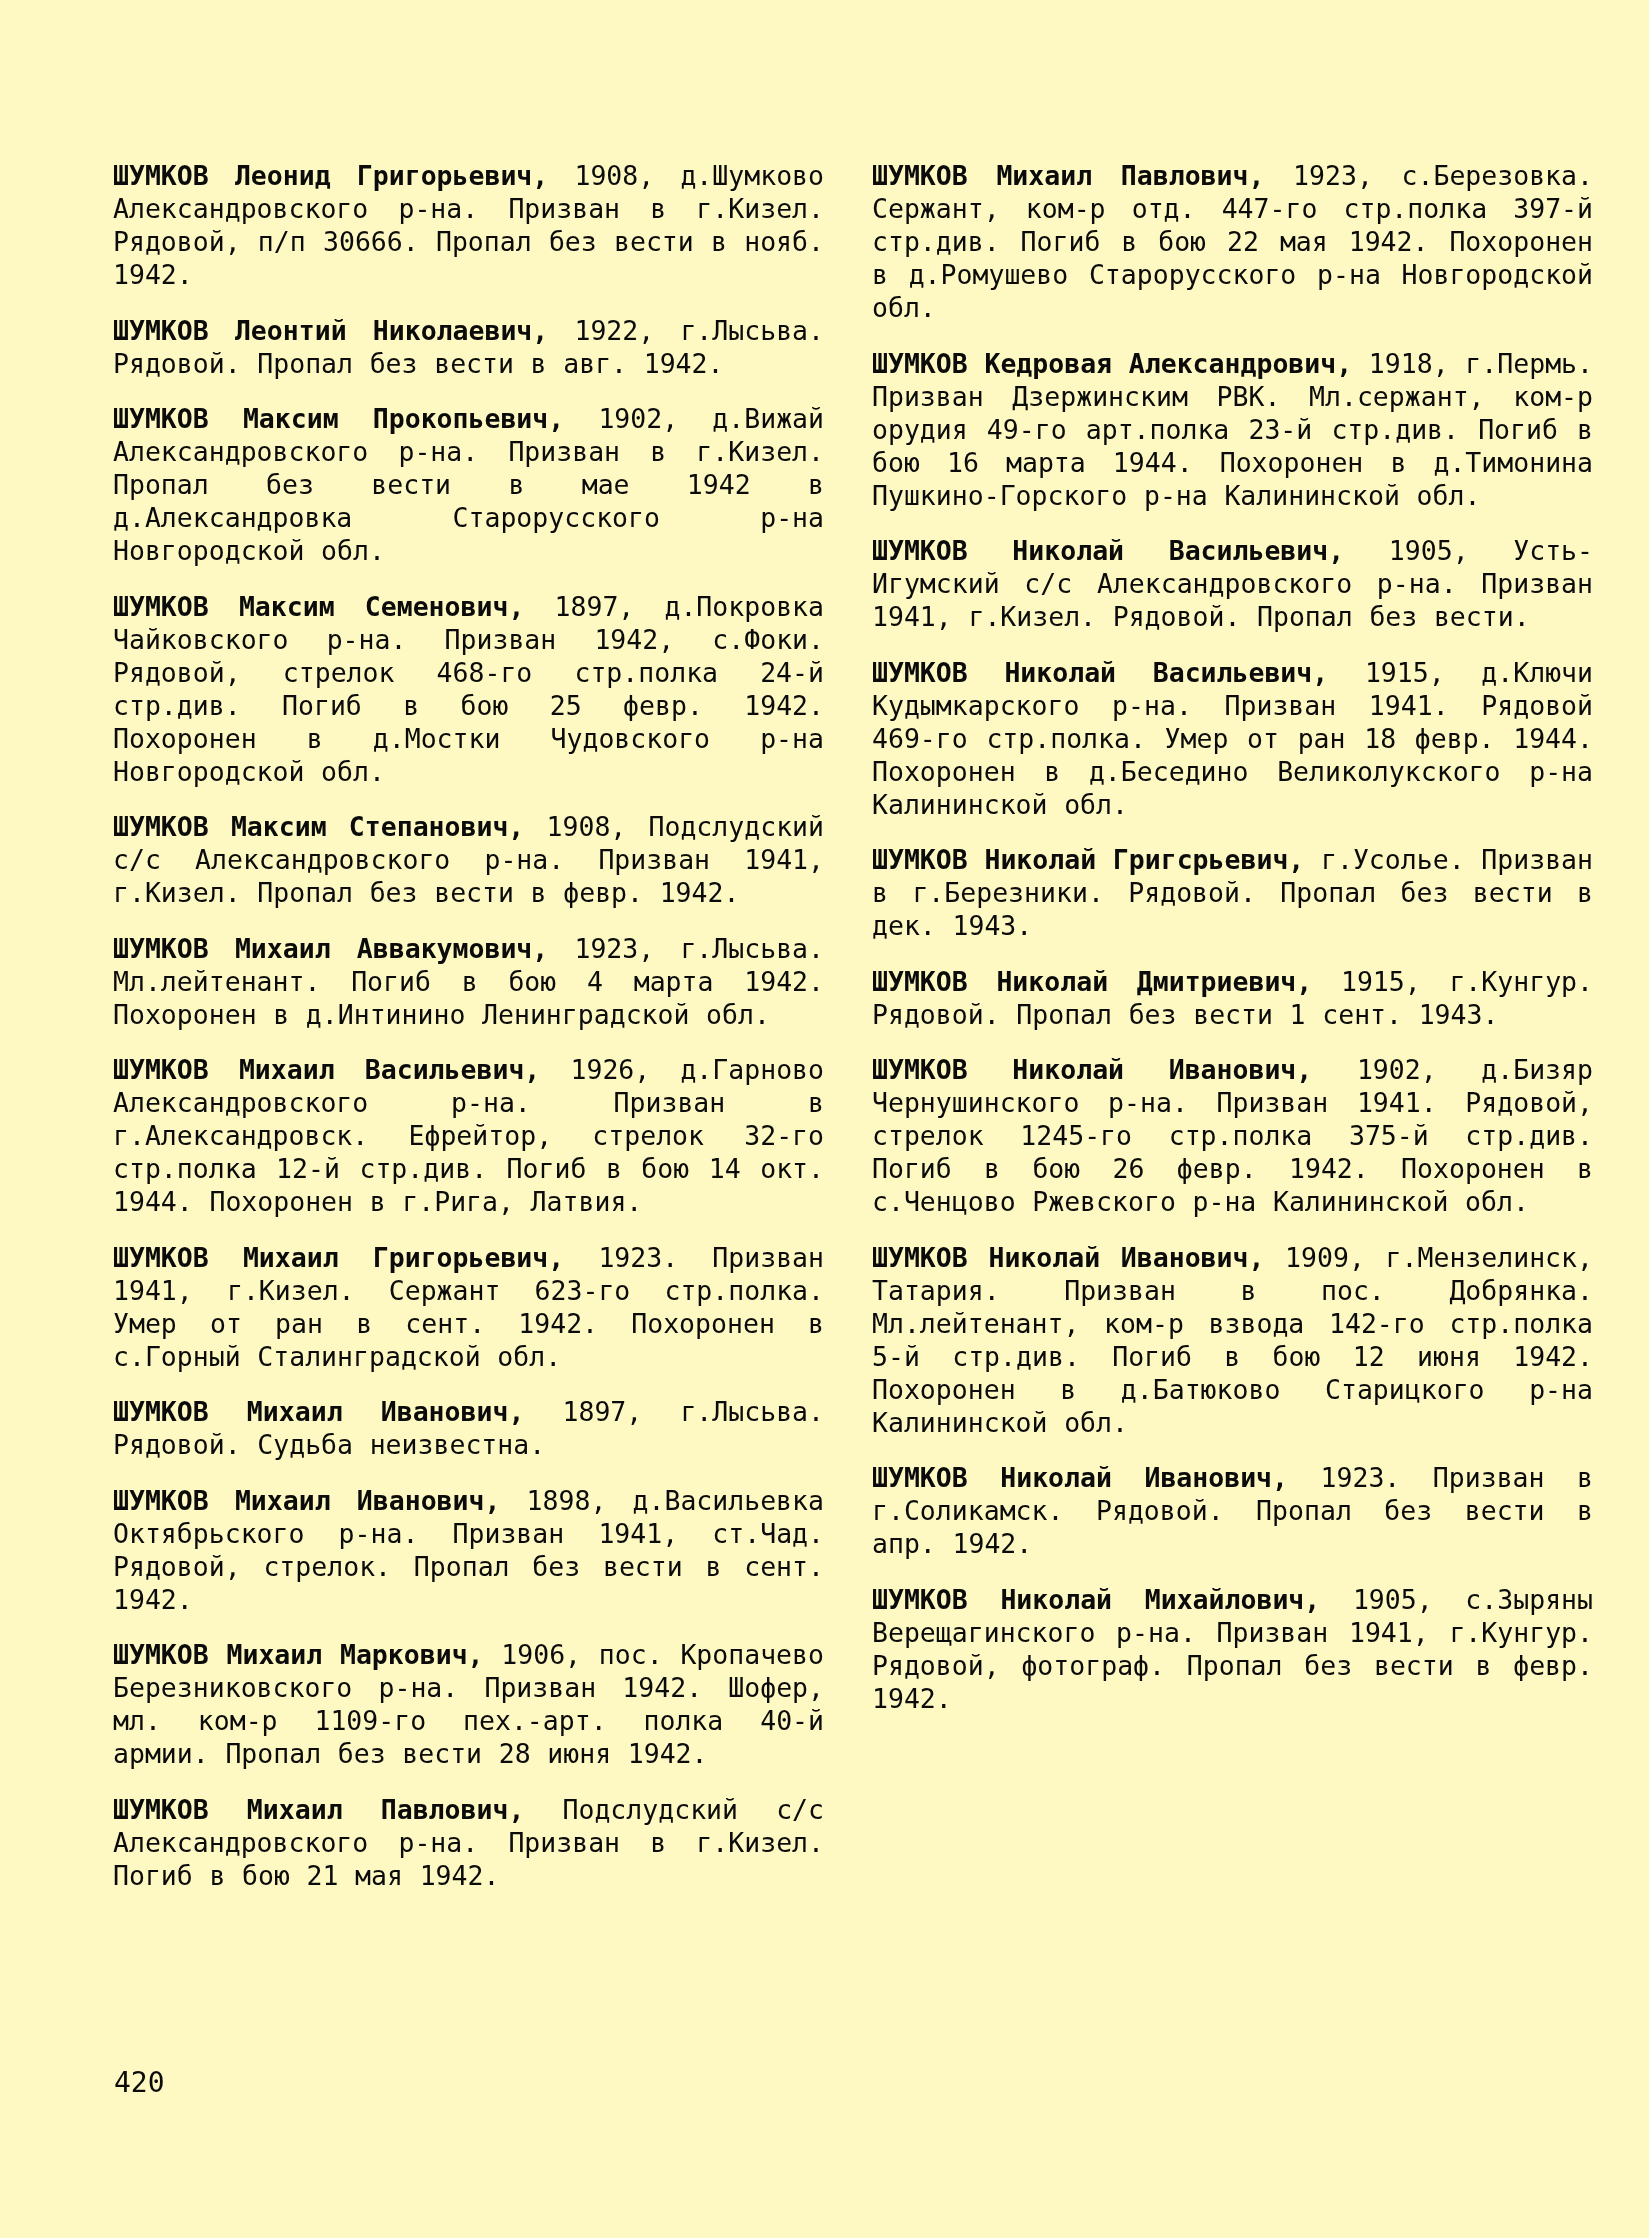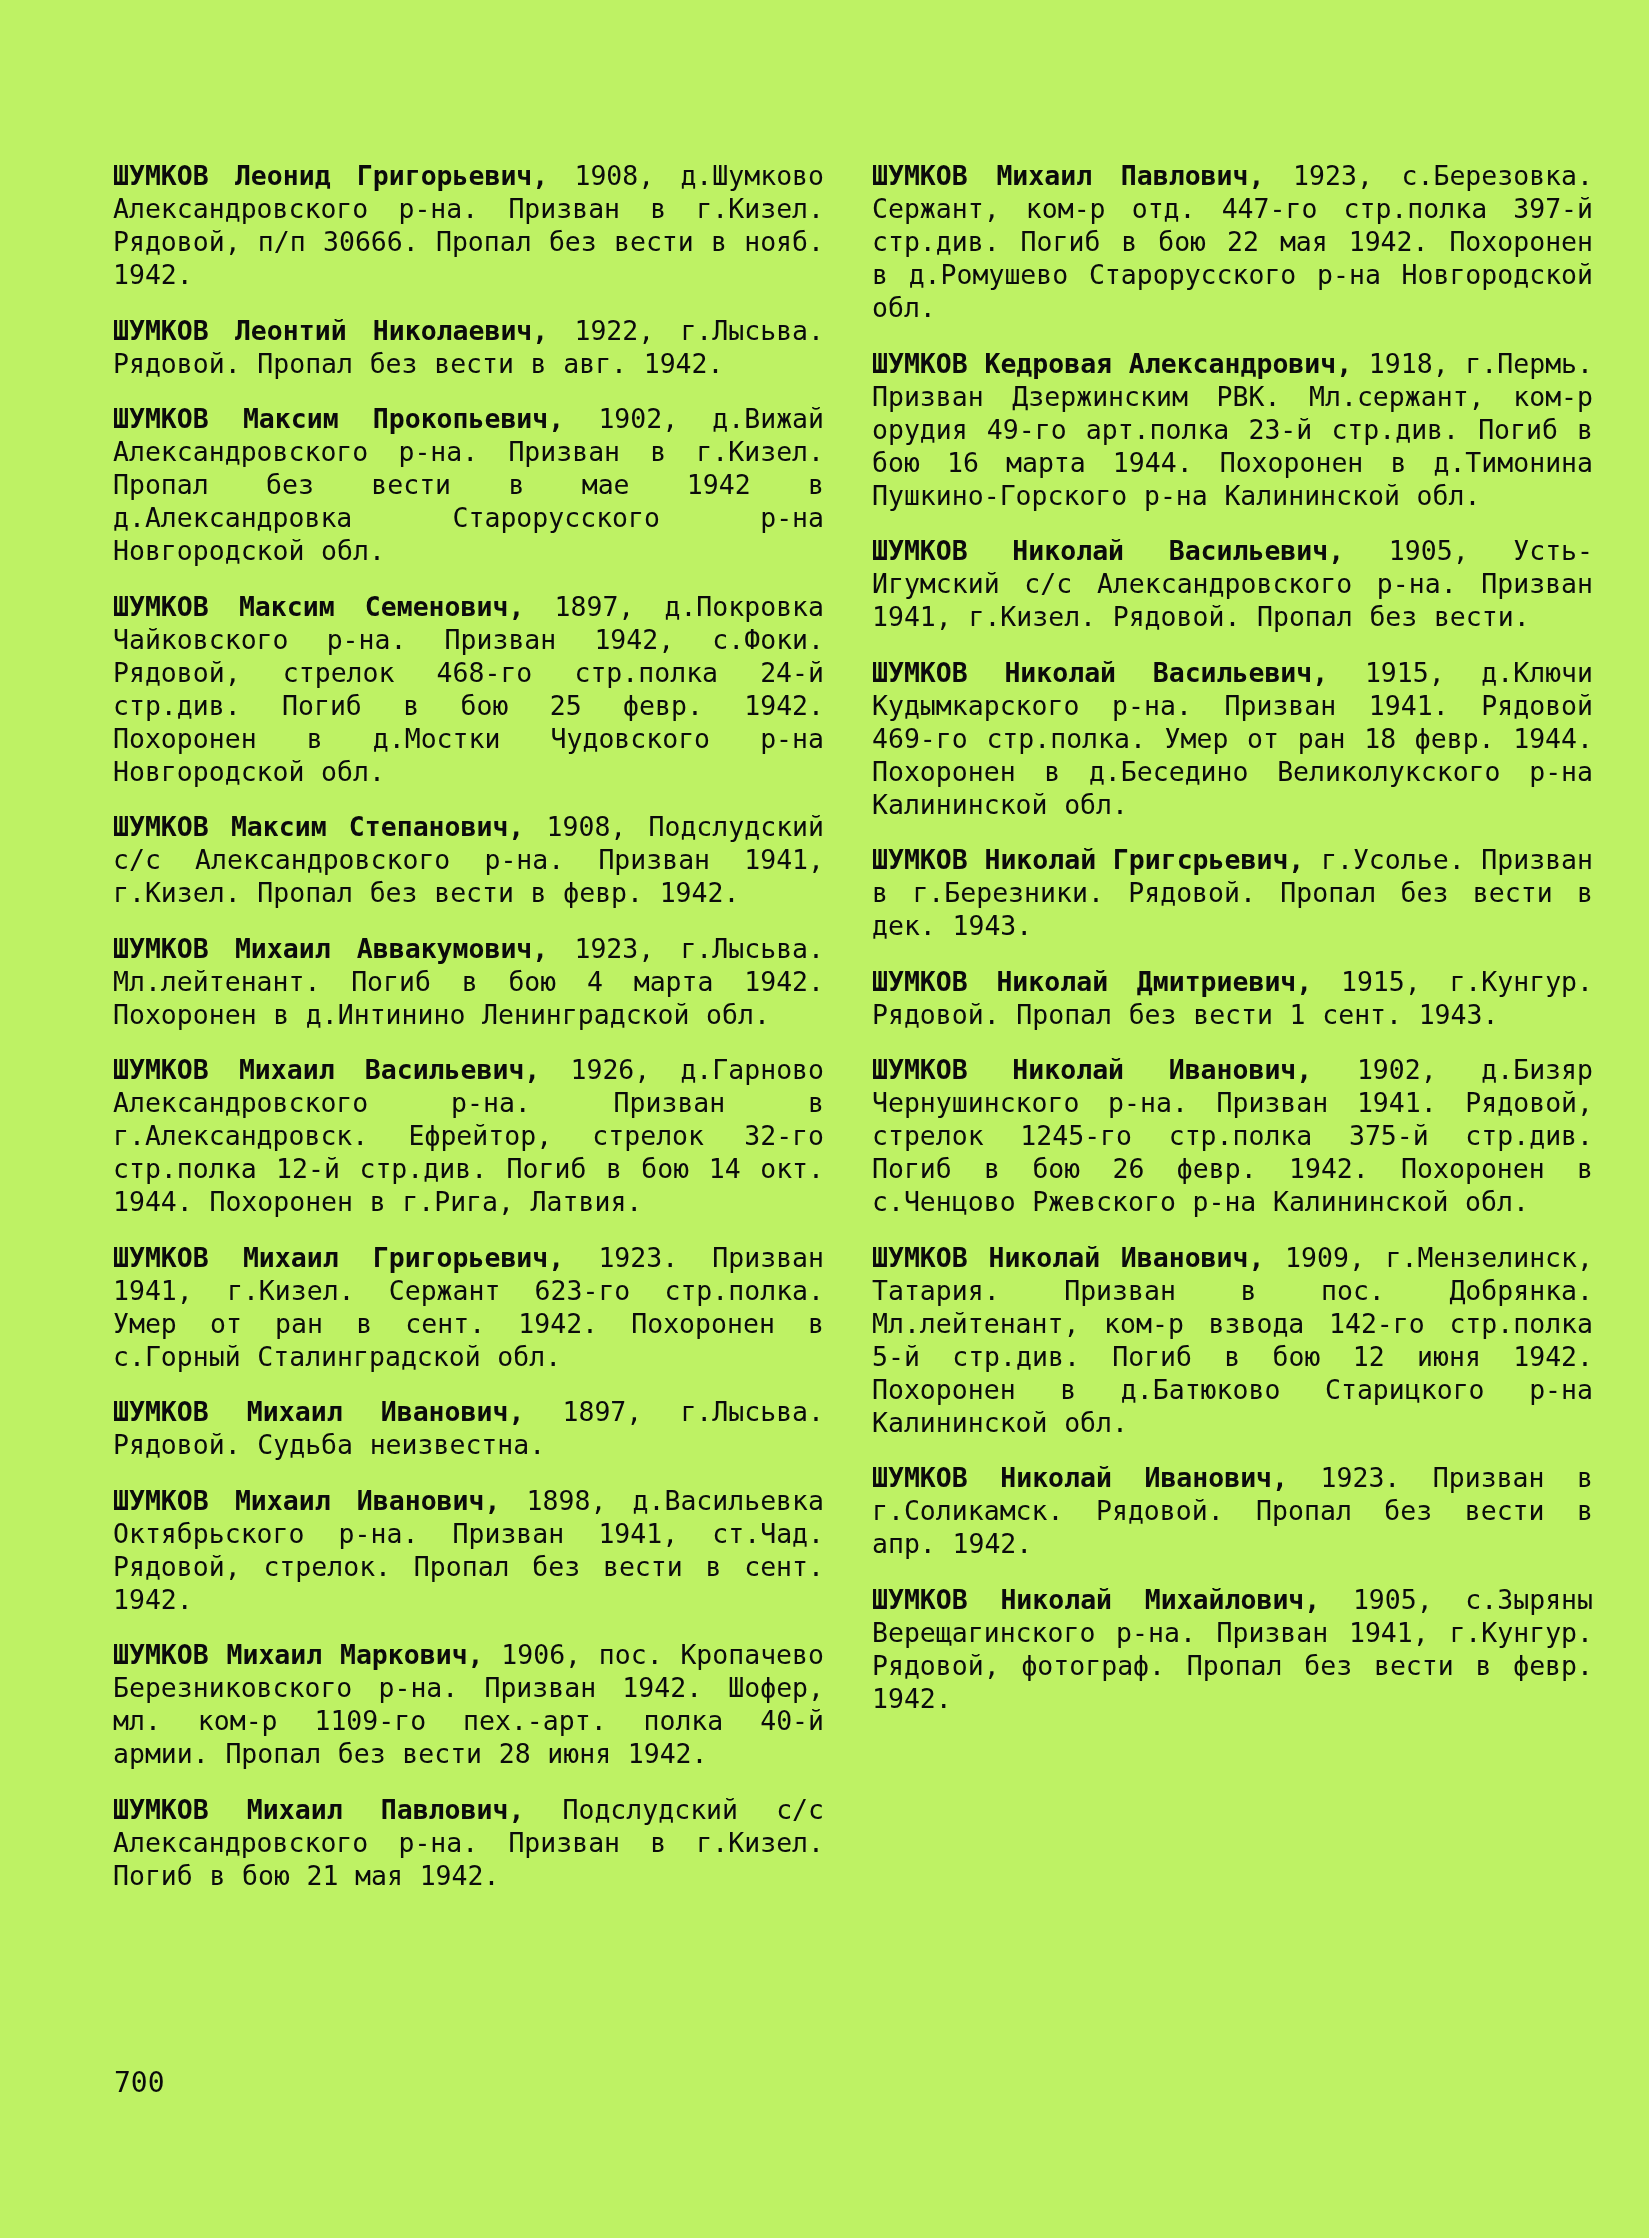--- a/index.html
+++ b/index.html
@@ -1,21 +1,21 @@
 <!DOCTYPE html>
 <html lang="ru" style="font-size:10.6px"><head>
 <meta charset="utf-8">
 <style>
   html, body { margin: 0; padding: 0; background: #e8e8e4; }
   .page {
     position: relative;
     width: 1650px;
     height: 2239px;
     margin: 0 auto;
-    background: #bef264;
+    background: #fef9c3;
     overflow: hidden;
     font-family: "DejaVu Sans Mono", "Liberation Mono", monospace;
     color: #0b0b0b;
   }
   .column {
     position: absolute;
     top: 159px;
   }
   .column.left  { left: 113px;  width: 711px; }
   .column.right { left: 842px; width: 721px; margin-left: 30px; }
@@ -62,15 +62,15 @@
       <p class="entry"><b class="entry-name">ШУМКОВ Кедровая Александрович,</b><span> 1918, г.Пермь. Призван Дзержинским РВК. Мл.сержант, ком-р орудия 49-го арт.полка 23-й стр.див. Погиб в бою 16 марта 1944. Похоронен в д.Тимонина Пушкино-Горского р-на Калининской обл.</span></p>
       <p class="entry"><b class="entry-name">ШУМКОВ Николай Васильевич,</b><span> 1905, Усть-Игумский с/с Александровского р-на. Призван 1941, г.Кизел. Рядовой. Пропал без вести.</span></p>
       <p class="entry"><b class="entry-name">ШУМКОВ Николай Васильевич,</b><span> 1915, д.Ключи Кудымкарского р-на. Призван 1941. Рядовой 469-го стр.полка. Умер от ран 18 февр. 1944. Похоронен в д.Беседино Великолукского р-на Калининской обл.</span></p>
       <p class="entry"><b class="entry-name">ШУМКОВ Николай Григсрьевич,</b><span> г.Усолье. Призван в г.Березники. Рядовой. Пропал без вести в дек. 1943.</span></p>
       <p class="entry"><b class="entry-name">ШУМКОВ Николай Дмитриевич,</b><span> 1915, г.Кунгур. Рядовой. Пропал без вести 1 сент. 1943.</span></p>
       <p class="entry"><b class="entry-name">ШУМКОВ Николай Иванович,</b><span> 1902, д.Бизяр Чернушинского р-на. Призван 1941. Рядовой, стрелок 1245-го стр.полка 375-й стр.див. Погиб в бою 26 февр. 1942. Похоронен в с.Ченцово Ржевского р-на Калининской обл.</span></p>
       <p class="entry"><b class="entry-name">ШУМКОВ Николай Иванович,</b><span> 1909, г.Мензелинск, Татария. Призван в пос. Добрянка. Мл.лейтенант, ком-р взвода 142-го стр.полка 5-й стр.див. Погиб в бою 12 июня 1942. Похоронен в д.Батюково Старицкого р-на Калининской обл.</span></p>
       <p class="entry"><b class="entry-name">ШУМКОВ Николай Иванович,</b><span> 1923. Призван в г.Соликамск. Рядовой. Пропал без вести в апр. 1942.</span></p>
       <p class="entry"><b class="entry-name">ШУМКОВ Николай Михайлович,</b><span> 1905, с.Зыряны Верещагинского р-на. Призван 1941, г.Кунгур. Рядовой, фотограф. Пропал без вести в февр. 1942.</span></p>
     </div>
-  <div class="page-number">700</div>
+  <div class="page-number">420</div>
 </div>
 
 
 </body></html>

